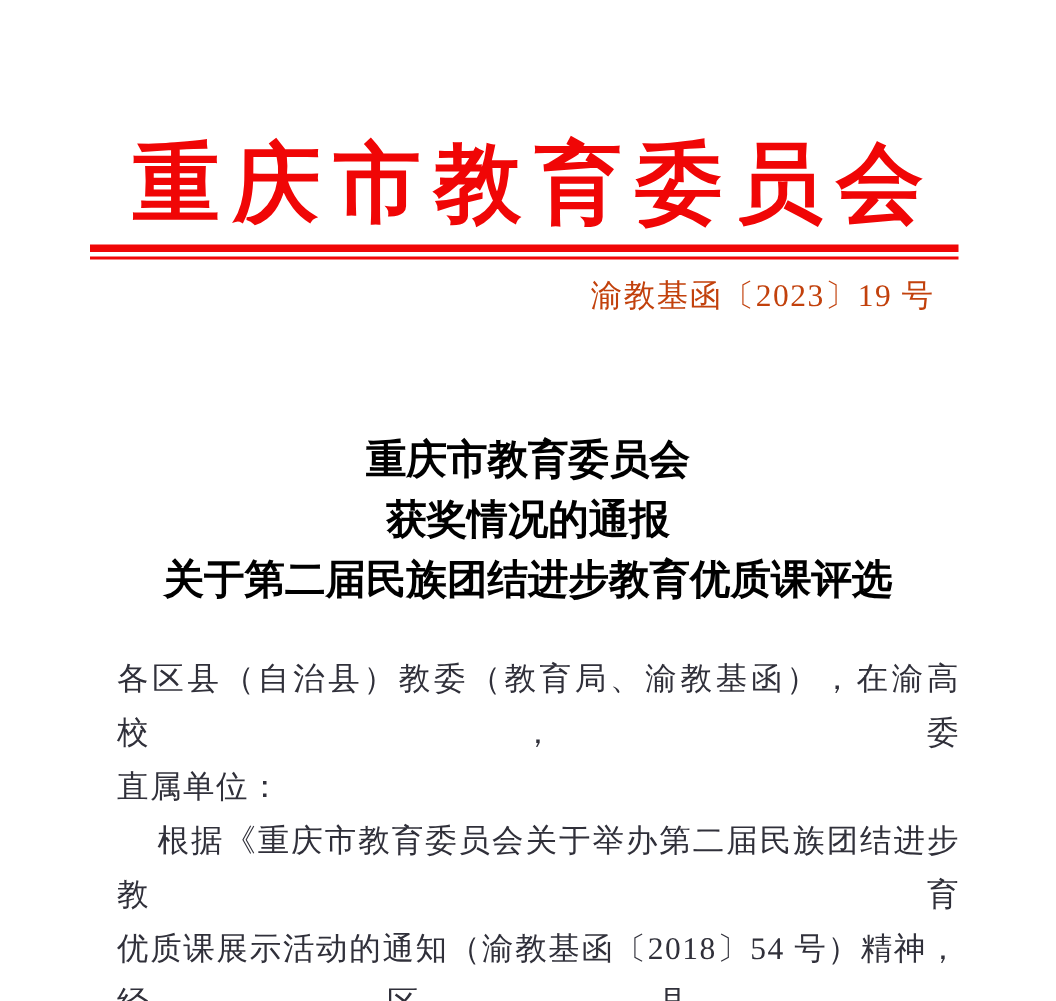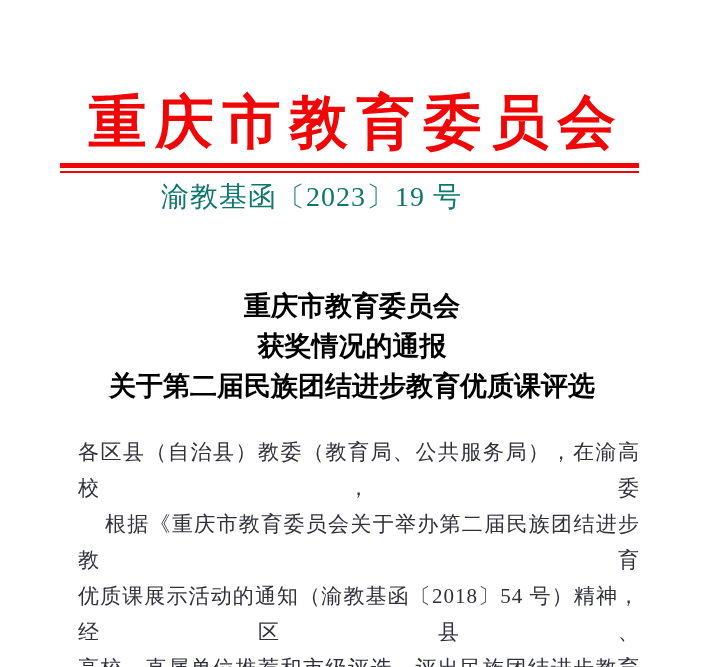--- a/index.html
+++ b/index.html
@@ -34,25 +34,25 @@
   .red-rule {
     box-sizing: border-box;
     height: 10px;
     margin: 0 65px 0 60px;
     border-top: 5px solid #f00606;
     border-bottom: 2px solid #f00606;
   }
   
   .doc-number {
     margin: 10px 81px 0 0;
-    text-align: center;
-    font-size: 28px;
+    text-align: right;
+    font-size: 21px;
     line-height: 28px;
     letter-spacing: 1px;
-    color: #0f766e;
+    color: #c2410c;
   }
   
   .notice-title {
     margin-top: 75px;
     text-align: center;
     font-size: 27px;
     font-weight: bold;
     line-height: 40px;
     color: #000000;
   }
@@ -84,20 +84,21 @@
 
   <div class="doc-number">渝教基函〔2023〕19 号</div>
 
   <div class="notice-title">
     <div>重庆市教育委员会</div>
     <div>获奖情况的通报</div>
     <div>关于第二届民族团结进步教育优质课评选</div>
   </div>
 
   <div class="doc-body">
-    <div class="line-justify">各区县（自治县）教委（教育局、公共服务局），在渝高校，委</div>
+    <div class="line-justify">各区县（自治县）教委（教育局、渝教基函），在渝高校，委</div>
+    <div>直属单位：</div>
     <div class="line-justify indent-first">根据《重庆市教育委员会关于举办第二届民族团结进步教育</div>
     <div class="line-justify">优质课展示活动的通知（渝教基函〔2018〕54 号）精神，经区县、</div>
     <div class="line-justify">高校、直属单位推荐和市级评选，评出民族团结进步教育优质课</div>
 
   </div>
 
 </div>
 
 </body></html>

